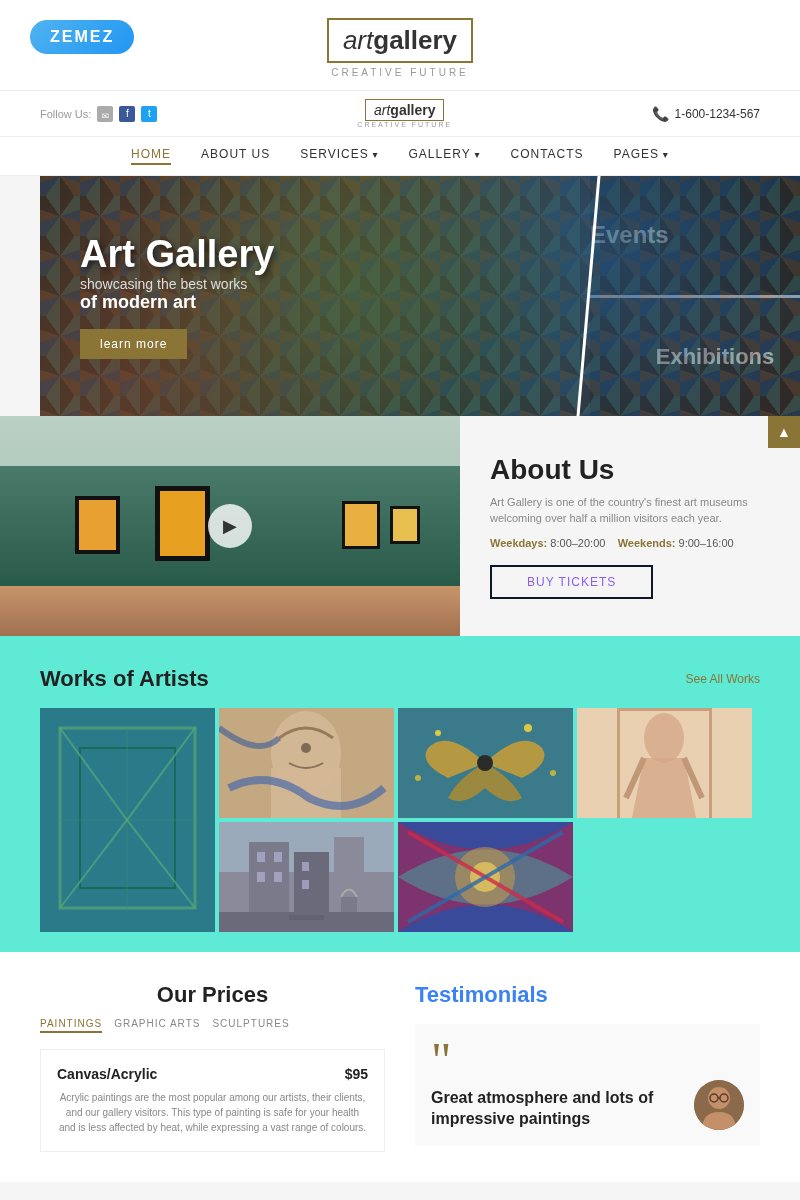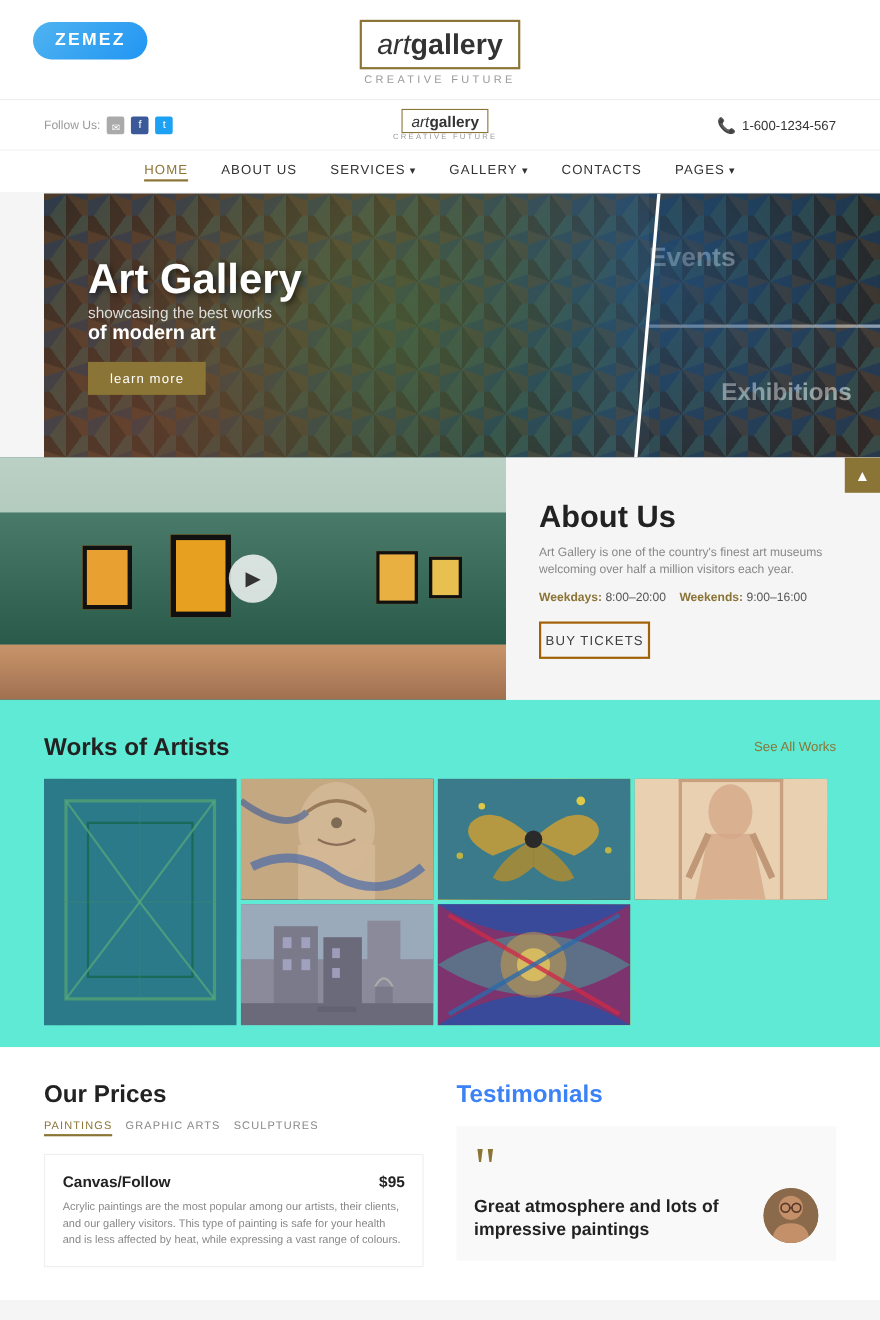--- a/index.html
+++ b/index.html
@@ -174,27 +174,27 @@
     .about-info {
       flex: 1;
       background: #f5f5f5;
       padding: 30px 30px;
       display: flex;
       flex-direction: column;
       justify-content: center;
     }
     .about-btn {
       margin-top: 16px;
-      border: 2px solid #a16207;
+      border: 2px solid #0f172a;
       background: transparent;
-      padding: 8px 4px;
+      padding: 8px 35px;
       font-size: 12px;
       letter-spacing: 1px;
       cursor: pointer;
-      color: #404040;
+      color: #8b5cf6;
       width: fit-content;
       text-transform: uppercase;
     }
     .scroll-top-btn {
       position: absolute;
       right: 0;
       top: 0;
       width: 32px;
       height: 32px;
       background: #8b7536;
@@ -247,20 +247,21 @@
 
     
     .bottom-section {
       display: flex;
       background: #fff;
       padding: 30px 40px;
       gap: 30px;
     }
     .prices-section {
       flex: 1;
+      text-align: center;
     }
     .prices-title {
       font-size: 22px;
       font-weight: 900;
       color: #222;
       margin-bottom: 10px;
     }
     .prices-tabs {
       display: flex;
       gap: 12px;
@@ -523,21 +524,21 @@
 
   <div class="prices-section">
     <h2 class="prices-title">Our Prices</h2>
     <div class="prices-tabs">
       <span class="price-tab active">PAINTINGS</span>
       <span class="price-tab">GRAPHIC ARTS</span>
       <span class="price-tab">SCULPTURES</span>
     </div>
     <div class="price-card">
       <div style="display:flex; justify-content:space-between; align-items:center;">
-        <span style="font-size:14px; font-weight:700; color:#222;">Canvas/Follow</span>
+        <span style="font-size:14px; font-weight:700; color:#222;">Canvas/Acrylic</span>
         <span style="font-size:14px; font-weight:700; color:#222;">$95</span>
       </div>
       <p style="font-size:10px; color:#888; margin-top:8px; line-height:1.5;">Acrylic paintings are the most popular among our artists, their clients, and our gallery visitors. This type of painting is safe for your health and is less affected by heat, while expressing a vast range of colours.</p>
     </div>
   </div>
 
   <div class="testimonials-section">
     <h2 class="testimonials-title">Testimonials</h2>
     <div class="testimonial-card">
       <div style="font-size:50px; color:#8b7536; line-height:0.8; font-family:Georgia,serif; margin-bottom:8px;">"</div>

